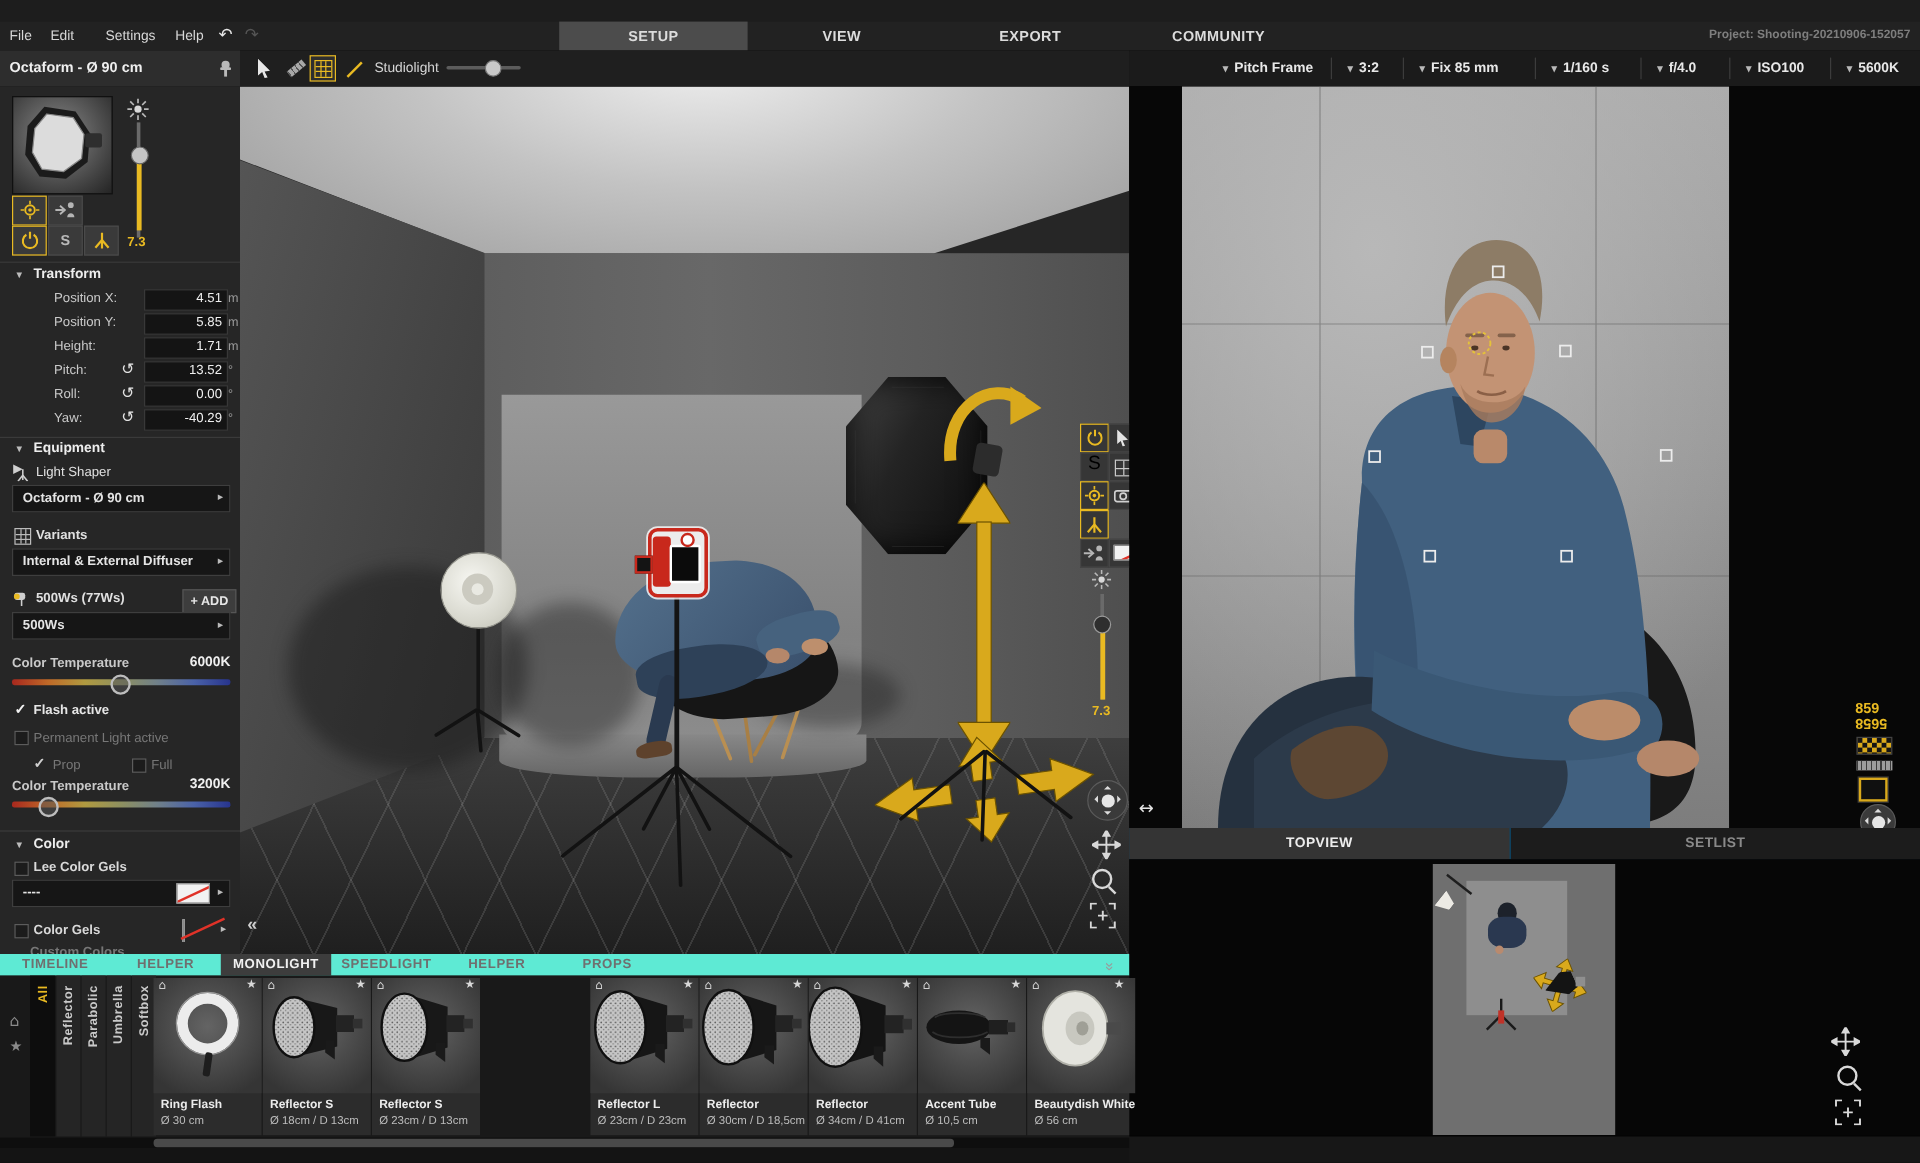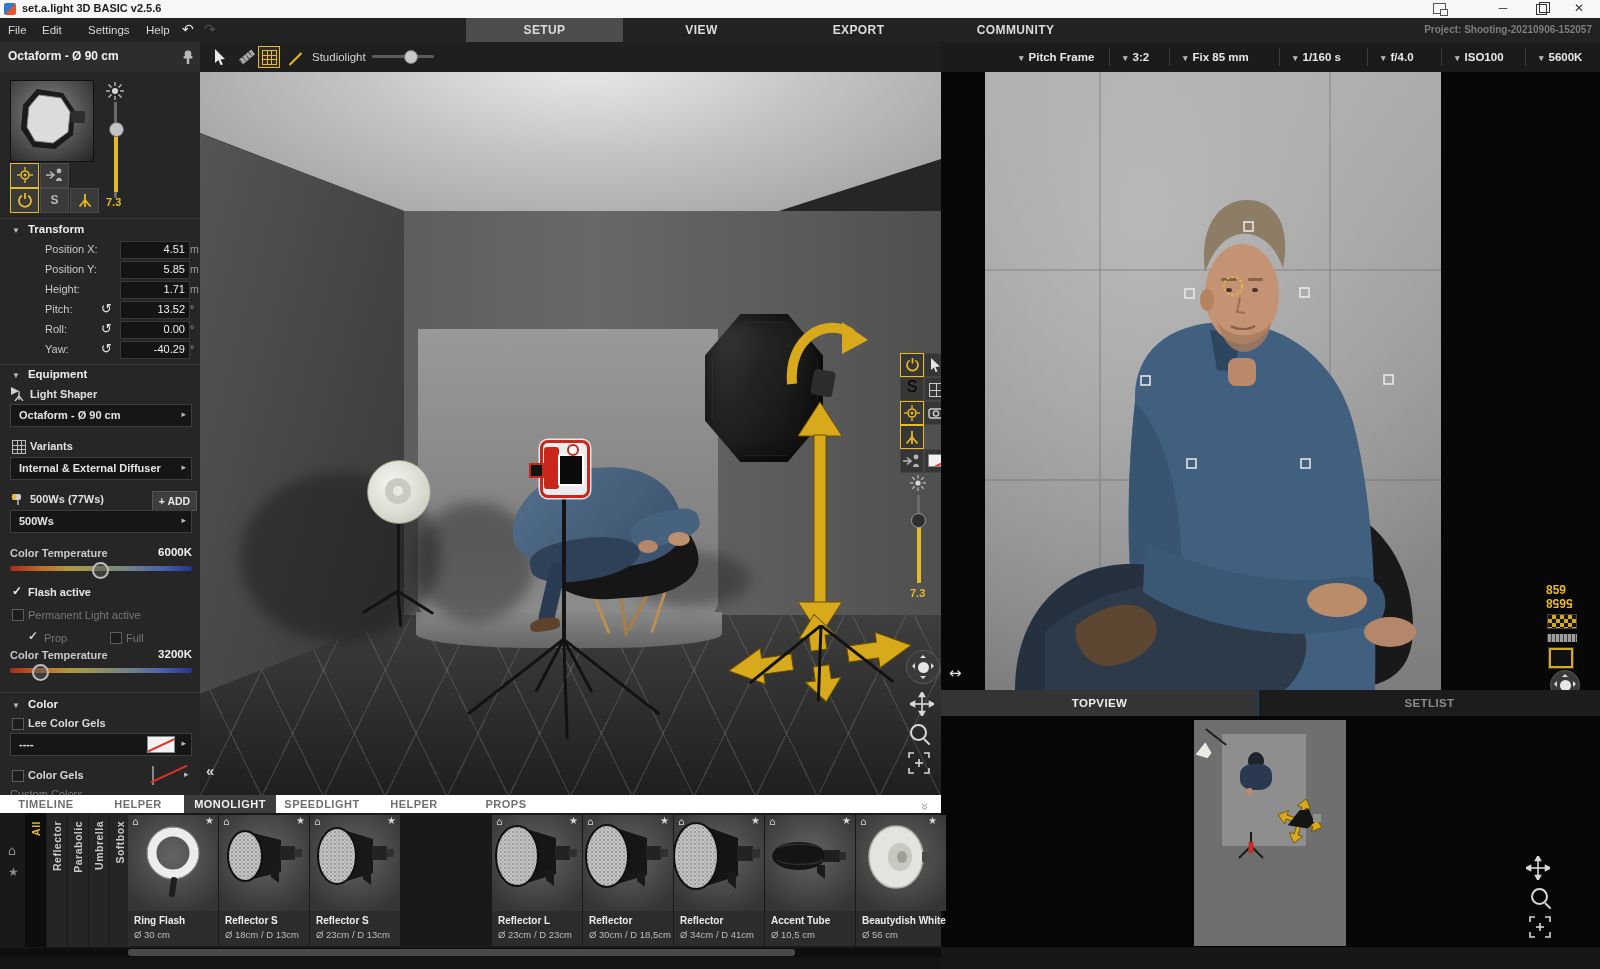--- a/index.html
+++ b/index.html
@@ -121,21 +121,21 @@
 
   
   .ptabs{left:941px;top:690px;width:659px;height:26px;background:#0c4a6e;}
   .ptab{top:0;height:26px;line-height:26px;text-align:center;font-size:11.5px;font-weight:bold;letter-spacing:.4px;}
   .ptab.active{background:#343434;color:#ededed;}
   .ptab.inactive{background:#1c1c1c;color:#8a8a8a;}
   .topview{left:941px;top:716px;width:659px;height:230px;background:#060606;overflow:hidden;}
   .rightfooter{left:941px;top:946px;width:659px;height:23px;background:#171717;border-top:1px solid #000;}
 
   
-  .btabbar{left:0;top:795px;width:941px;height:18px;background:#ffffff;}
+  .btabbar{left:0;top:795px;width:941px;height:18px;background:#5eead4;}
   .btab{top:0;height:18px;line-height:18px;width:92px;text-align:center;font-size:11px;font-weight:bold;color:#6f6f6f;letter-spacing:.5px;}
   .btab.active{background:#3d3d3d;color:#f0f0f0;}
   .dblchev{color:#9a9a9a;font-size:13px;display:inline-block;transform:rotate(90deg);}
   .bpanel{left:0;top:813px;width:941px;height:135px;background:#191919;}
   .catcol{top:0;height:134px;background:#252525;text-align:center;}
   .catcol span{writing-mode:vertical-rl;transform:rotate(180deg);font-size:10.5px;font-weight:bold;color:#c9c9c9;letter-spacing:.5px;margin-top:8px;}
   .catcol.active{background:#0d0d0d;}
   .catcol.active span{color:#e9ba22;}
   .card{top:2px;width:90px;height:131px;background:#2c2c2c;}
   .cimg{position:absolute;left:0;top:0;width:90px;height:96px;
@@ -165,32 +165,20 @@
   <pattern id="spk" width="4" height="4" patternUnits="userSpaceOnUse">
     <rect width="4" height="4" fill="#c6c6c6"></rect>
     <circle cx="1" cy="1" r="0.7" fill="#4f4f4f"></circle>
     <circle cx="3" cy="3" r="0.6" fill="#6f6f6f"></circle>
   </pattern>
 </defs>
   </svg>
 
 <div class="app">
 
-  <div class="ab titlebar">
-    <span class="ab appicon"></span>
-    <span class="ab ttl">set.a.light 3D BASIC v2.5.6</span>
-    <span class="ab wbtn" style="left:1425px">
-        <span class="ab sharewin"></span>
-      </span>
-    <span class="ab wbtn" style="left:1488px">─</span>
-    <span class="ab wbtn" style="left:1526px">
-        <span class="ab restore-sq"></span>
-      </span>
-    <span class="ab wbtn" style="left:1564px">✕</span>
-  </div>
 
   <div class="ab menubar">
     <span class="ab menuitem" style="left:2px">File</span>
     <span class="ab menuitem" style="left:36px">Edit</span>
     <span class="ab menuitem" style="left:82px">Settings</span>
     <span class="ab menuitem" style="left:140px">Help</span>
     <span class="ab undoredo" style="left:182px;color:#e8e8e8">↶</span>
     <span class="ab undoredo" style="left:204px;color:#555">↷</span>
     <span class="ab maintab active" style="left:466px">SETUP</span>
     <span class="ab maintab" style="left:623px">VIEW</span>
@@ -366,21 +354,21 @@
 
     
     <div class="ab secthead" style="left:12px;top:296px"><span class="tri">▼</span><span>Equipment</span></div>
 
     <svg class="ab" style="left:10px;top:314px" width="15" height="15">
       <polygon points="1,1 9,5 1,9" fill="#cfcfcf"></polygon>
         <line x1="9" y1="5" x2="9" y2="14" stroke="#cfcfcf" stroke-width="1.3"></line>
         <line x1="9" y1="10" x2="5" y2="15" stroke="#cfcfcf" stroke-width="1.3"></line>
         <line x1="9" y1="10" x2="13" y2="15" stroke="#cfcfcf" stroke-width="1.3"></line>
     </svg>
-    <span class="ab lp-label" style="left:30px;top:316px;font-weight:bold;color:#e0e0e0">Light Shaper</span>
+    <span class="ab lp-label" style="left:30px;top:316px;font-weight:normal;color:#e0e0e0">Light Shaper</span>
     <div class="ab dd" style="top:332px">
       <span class="v">Octaform - Ø 90 cm</span>
         <span class="ar i-carR"></span>
     </div>
 
     <span class="ab" style="left:12px;top:368px;width:12px;height:12px;border:1px solid #bbb;
       background:linear-gradient(#bbb,#bbb),linear-gradient(#bbb,#bbb),linear-gradient(90deg,#bbb,#bbb),linear-gradient(90deg,#bbb,#bbb);
       background-size:12px 1px,12px 1px,1px 12px,1px 12px;background-position:0 4px,0 8px,4px 0,8px 0;background-repeat:no-repeat;"></span>
     <span class="ab lp-label" style="left:30px;top:368px;font-weight:bold;color:#e0e0e0">Variants</span>
     <div class="ab dd" style="top:385px">
@@ -431,21 +419,21 @@
     <span class="ab lp-label" style="left:28px;top:645px;color:#d9d9d9;font-weight:bold">Lee Color Gels</span>
     <div class="ab dd" style="top:661px">
       <span class="v">----</span>
       <span class="gelswatch" style="position:absolute;right:16px;top:2px"></span>
       <span class="ar i-carR"></span>
     </div>
     <span class="ab cbox" style="left:12px;top:698px"></span>
     <span class="ab lp-label" style="left:28px;top:697px;color:#d9d9d9;font-weight:bold">Color Gels</span>
     <span class="ab gelswatch" style="left:152px;top:695px"></span>
     <span class="ab" style="left:184px;top:697px;color:#bbb;font-size:9px" class2="i-carR">▸</span>
-    <span class="ab lp-label lp-dim" style="left:10px;top:716px;font-weight:normal">Custom Colors</span>
+    <span class="ab lp-label lp-dim" style="left:25px;top:716px;font-weight:bold">Custom Colors</span>
   </div>
 
   <div class="ab viewport">
     <div class="ab ceiling"></div>
     <div class="ab backwall"></div>
     <div class="ab backdrop"></div>
     <div class="ab floor"></div>
     <div class="ab apron"></div>
     <div class="ab leftwall"></div>
 

